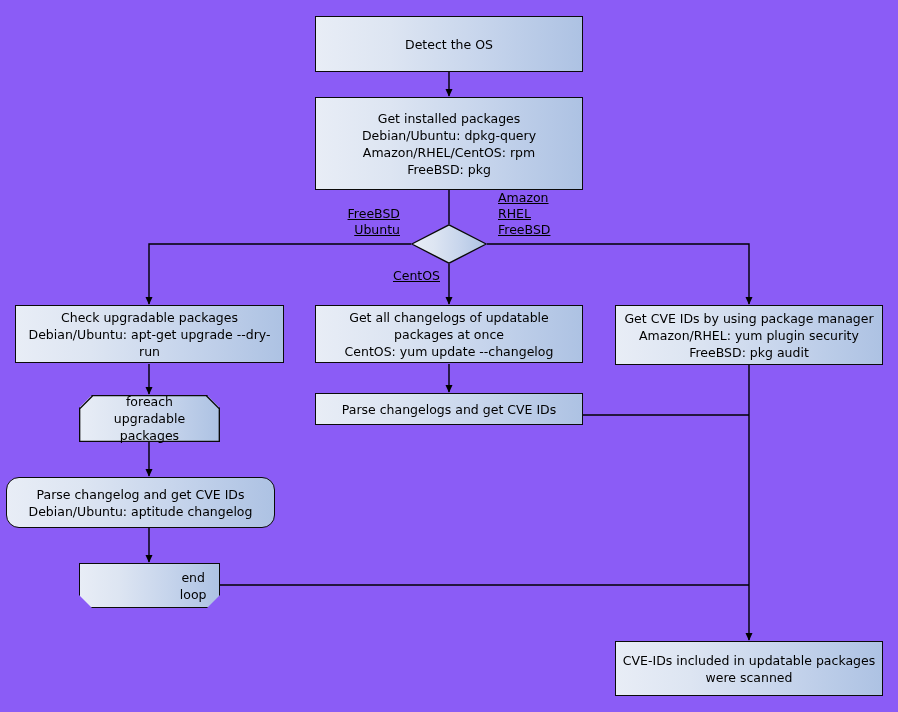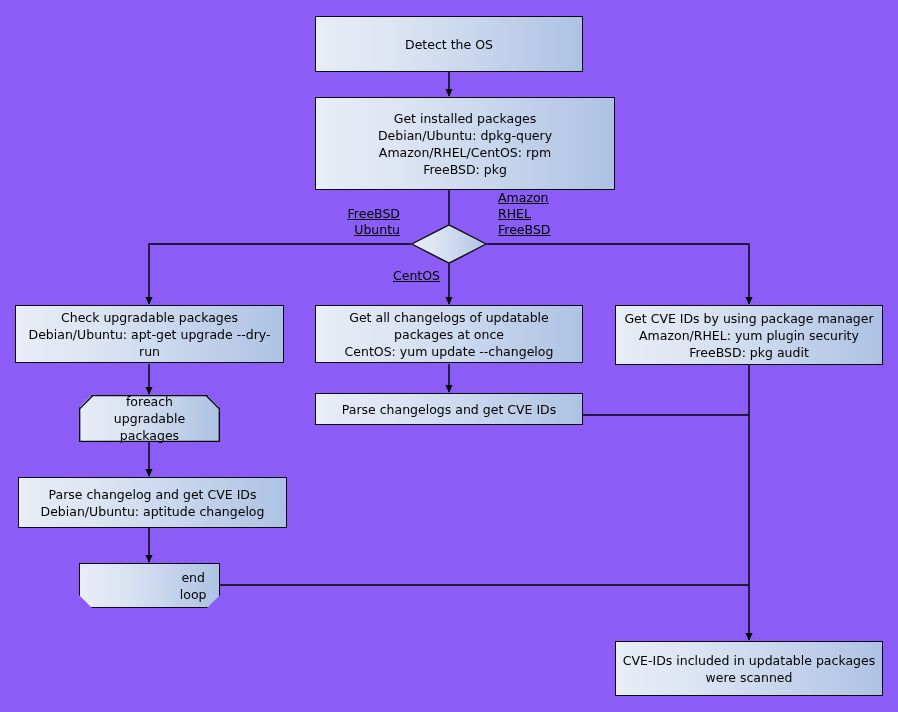--- a/index.html
+++ b/index.html
@@ -128,21 +128,21 @@
 
     <path d="M583,415 L749,415" stroke="#000000" stroke-width="1.4" fill="none"></path>
 
     <path d="M749,364 L749,640" stroke="#000000" stroke-width="1.4" fill="none" marker-end="url(#arrow)"></path>
   </svg>
 
   <div class="node" style="left:315px; top:16px; width:268px; height:56px;">
     <span class="label">Detect the OS</span>
   </div>
 
-  <div class="node" style="left:315px; top:97px; width:300px; height:93px;">
+  <div class="node" style="left:315px; top:97px; width:268px; height:93px;">
     <span class="label">Get installed packages
 Debian/Ubuntu: dpkg-query
 Amazon/RHEL/CentOS: rpm
 FreeBSD: pkg</span>
   </div>
 
   <div class="node decision" style="left:411px; top:224px; width:76px; height:40px;">
     <svg width="76" height="40" viewBox="0 0 76 40" xmlns="http://www.w3.org/2000/svg">
       <defs>
         <linearGradient id="dgrad" x1="0" y1="0" x2="1" y2="0">
@@ -187,21 +187,21 @@
       <polygon points="13.7,0.7 127.3,0.7 140.3,13.7 140.3,46.3 0.7,46.3 0.7,13.7" fill="none" stroke="#0a0a0a" stroke-width="1.3"></polygon>
     </svg>
     <span class="label">foreach
 upgradable  packages</span>
   </div>
 
   <div class="node" style="left:315px; top:393px; width:268px; height:32px;">
     <span class="label">Parse changelogs and get CVE IDs</span>
   </div>
 
-  <div class="node" style="left:18px; top:477px; width:269px; height:51px;">
+  <div class="node" style="left:6px; top:477px; width:269px; height:51px;border-radius:13px;">
     <span class="label">Parse changelog and get  CVE IDs
 Debian/Ubuntu: aptitude changelog</span>
   </div>
 
   <div class="node loop-end" style="left:79px; top:563px; width:141px; height:45px;">
     <div class="shape"></div>
     <svg class="outline" width="141" height="45" viewBox="0 0 141 45" xmlns="http://www.w3.org/2000/svg">
       <polygon points="0.7,0.7 140.3,0.7 140.3,31.3 127.3,44.3 13.7,44.3 0.7,31.3" fill="none" stroke="#0a0a0a" stroke-width="1.3"></polygon>
     </svg>
     <span class="label">end loop</span>

